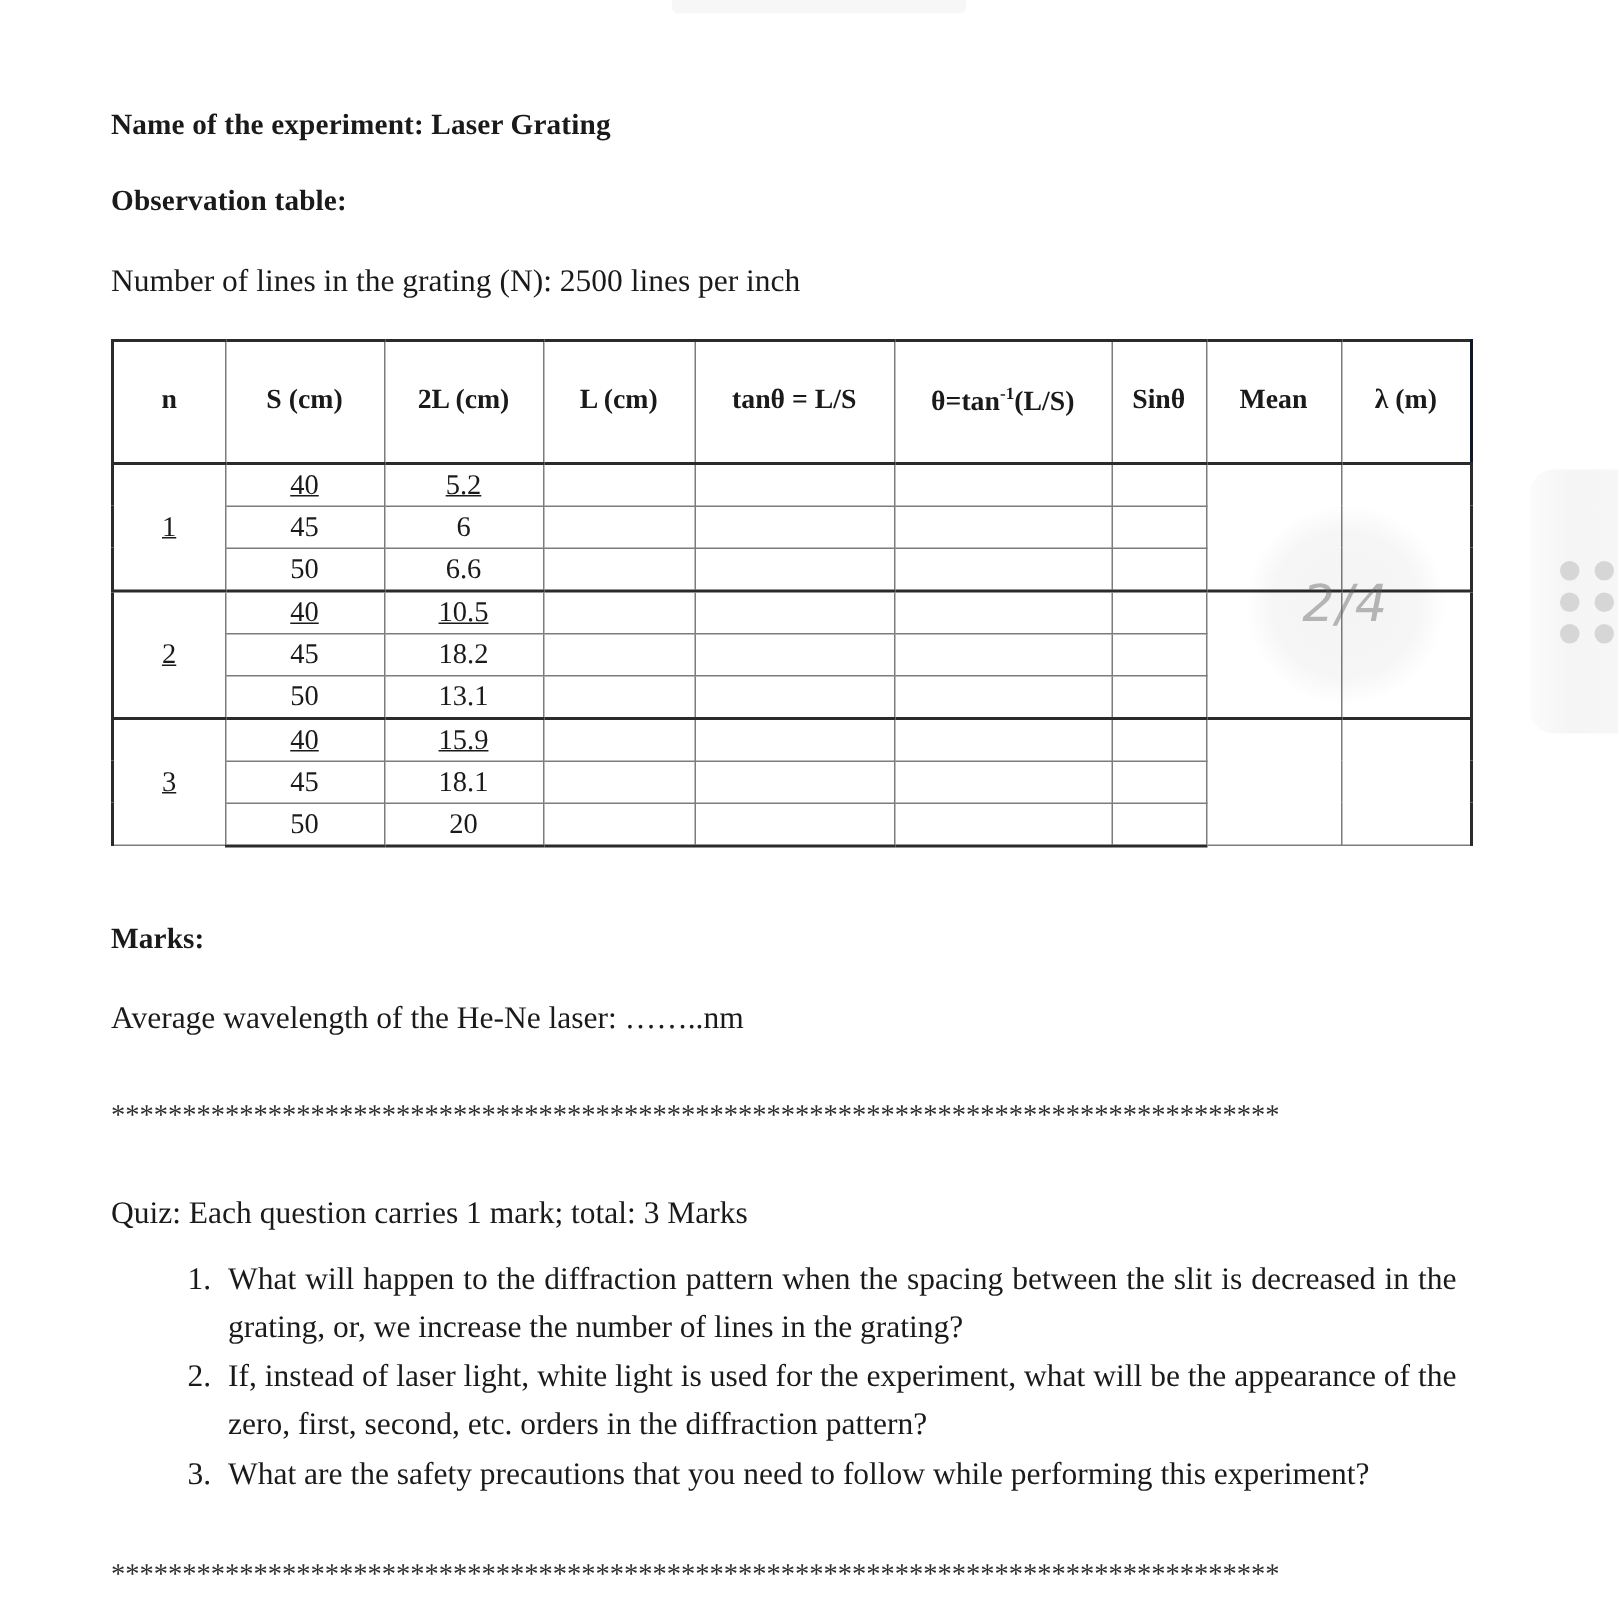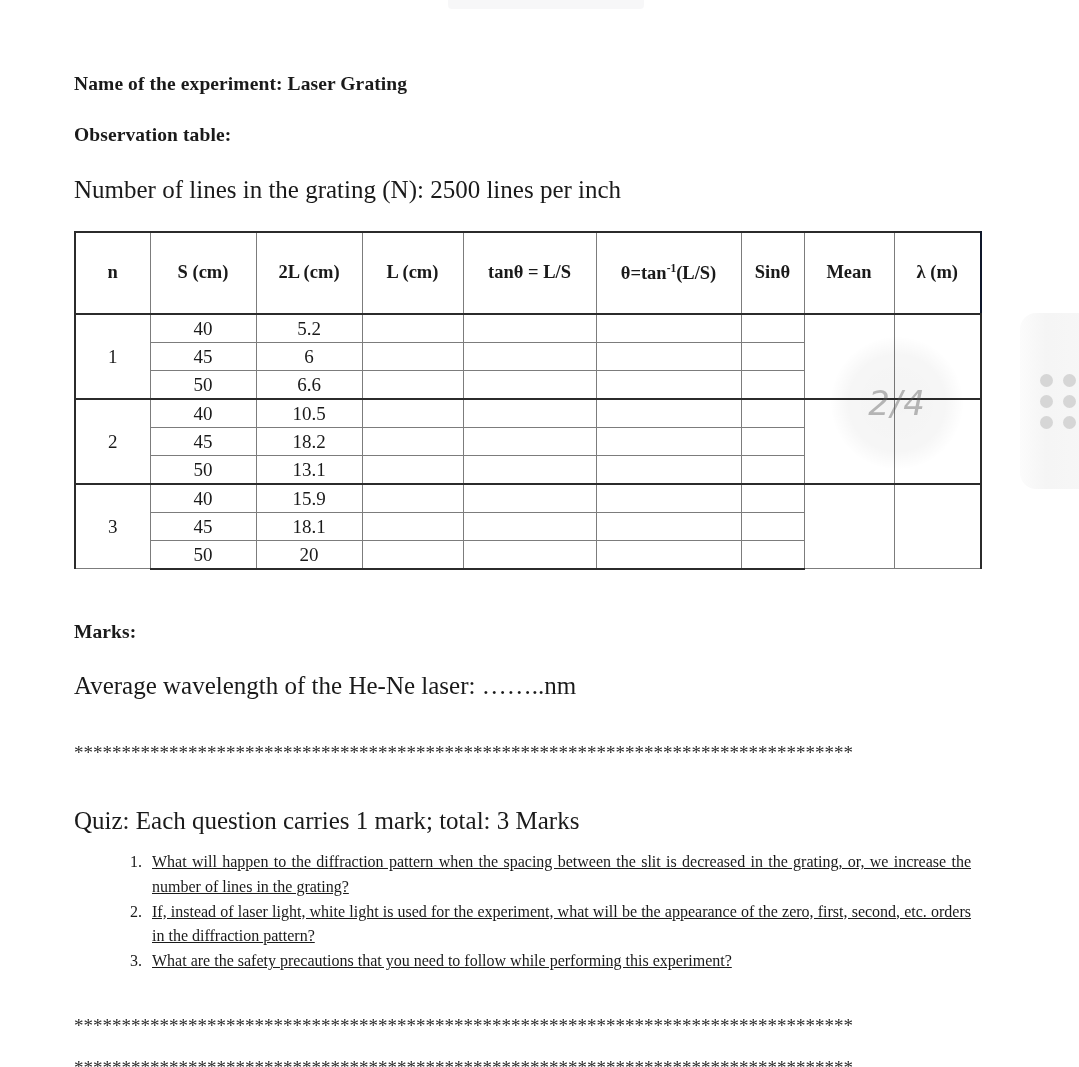--- a/index.html
+++ b/index.html
@@ -35,21 +35,21 @@
 
   .line-heading {
     font-weight: bold;
     font-size: 19.5px;
     line-height: 1.2;
     margin: 0 0 0 0;
     letter-spacing: 0.1px;
   }
 
   .line-plain {
-    font-size: 25px;
+    font-size: 21px;
     line-height: 1.2;
     margin: 0;
   }
 
   .gap-lg { height: 28px; }
   .gap-md { height: 22px; }
 
   
   .obs-table-wrap {
     margin-top: 26px;
@@ -81,21 +81,21 @@
 
   table.obs-table td {
     height: 27px;
     line-height: 27px;
   }
   td.group-cell,
   td.span-cell {
     border-left: 1px solid #7c7c7c;
     border-right: 1px solid #7c7c7c;
   }
-  tr.group-start td { border-top: 2px solid #2b2b2b; }
+  tr.group-start td { border-top: 2px solid #2b2b2b; text-decoration: underline; }
   tbody tr.group-last-row td { border-bottom: 1px solid #7c7c7c; }
   tbody tr:last-child td { border-bottom: 2px solid #2b2b2b; }
   tbody td.edge-left  { border-left: 2px solid #2b2b2b; }
   tbody td.edge-right { border-right: 2px solid #2b2b2b; }
 
   .sup-neg {
     font-size: 0.62em;
     vertical-align: super;
   }
 
@@ -107,23 +107,22 @@
     white-space: nowrap;
     overflow: hidden;
     color: #2e2e2e;
     font-family: "Liberation Serif", "DejaVu Serif", serif;
   }
 
   
   ol.quiz-list {
     margin: 14px 0 0 0;
     padding-left: 72px;
-    font-size: 16px;
+    font-size: 21px;
     line-height: 1.55;
-    text-decoration: underline;
   }
   ol.quiz-list li {
     text-align: justify;
     margin-bottom: 0px;
     padding-left: 6px;
   }
 
   
   .page-indicator {
     position: absolute;

